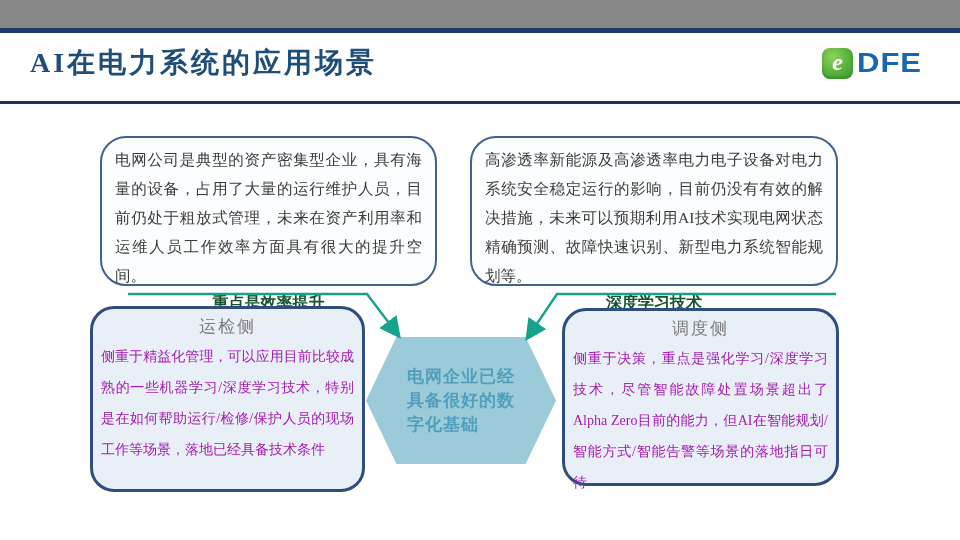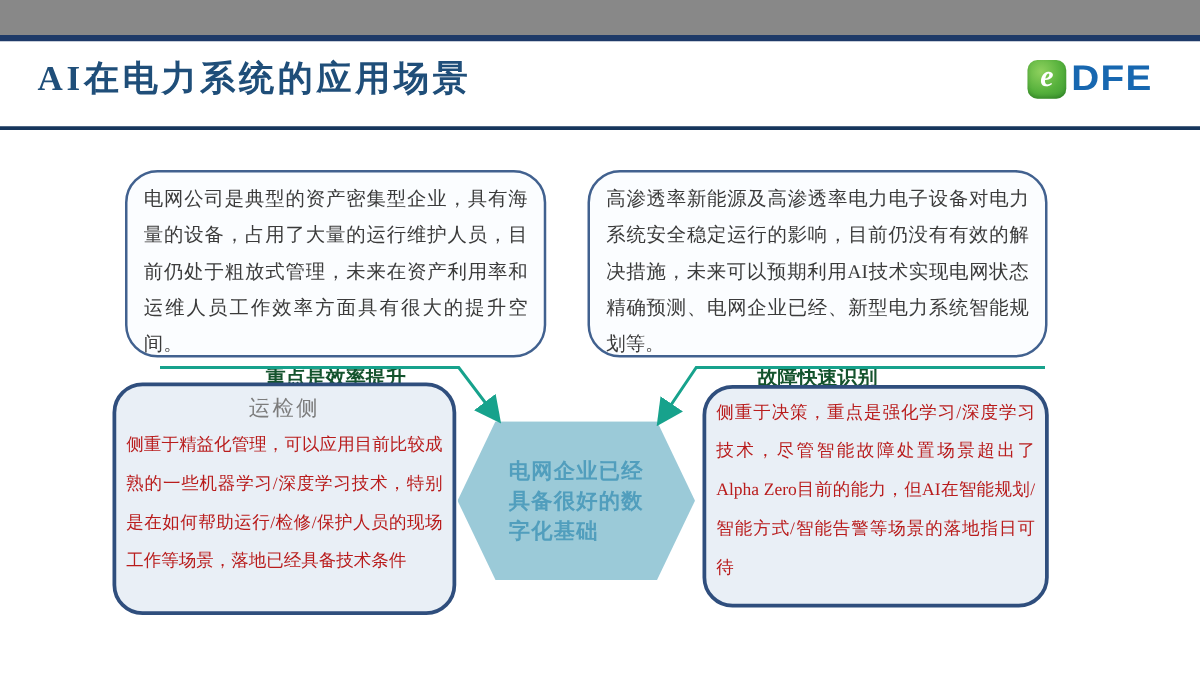--- a/index.html
+++ b/index.html
@@ -60,21 +60,21 @@
     border:3px solid #2f4e7d;border-radius:24px;padding:4px 8px;
   }
   .side-box.left{left:90px;top:278px;width:275px;height:186px;}
   .side-box.right{left:562px;top:280px;width:277px;height:178px;}
   .side-title{
     text-align:center;font-family:"Liberation Serif",serif;
     font-size:17px;color:#7c7c7c;line-height:28px;letter-spacing:2px;
   }
   .side-body{
     font-family:"Liberation Serif","DejaVu Serif",serif;
-    font-size:14px;line-height:31px;color:#b91c1c;text-align:justify;text-justify:inter-ideograph;
+    font-size:14px;line-height:31px;color:#a21caf;text-align:justify;text-justify:inter-ideograph;
   }
   .bottom-bar{
     position:absolute;left:0;top:527px;width:960px;height:13px;
     background:linear-gradient(90deg,#16365c 0%,#24598f 22%,#2f74b5 40%,#2f74b5 62%,#1f4d80 85%,#173a66 100%);
   }
 </style>
 </head>
 <body>
 
 <div id="slide">
@@ -89,22 +89,22 @@
   </div>
 
   <div class="title-rule"></div>
 
   <div class="info-box left">
     <div class="info-body">电网公司是典型的资产密集型企业，具有海量的设备，占用了大量的运行维护人员，目前仍处于粗放式管理，未来在资产利用率和运维人员工作效率方面具有很大的提升空间。</div>
     <div class="info-highlight">重点是效率提升</div>
   </div>
 
   <div class="info-box right">
-    <div class="info-body">高渗透率新能源及高渗透率电力电子设备对电力系统安全稳定运行的影响，目前仍没有有效的解决措施，未来可以预期利用AI技术实现电网状态精确预测、电网企业已经、新型电力系统智能规划等。</div>
-    <div class="info-highlight">故障快速识别</div>
+    <div class="info-body">高渗透率新能源及高渗透率电力电子设备对电力系统安全稳定运行的影响，目前仍没有有效的解决措施，未来可以预期利用AI技术实现电网状态精确预测、故障快速识别、新型电力系统智能规划等。</div>
+    <div class="info-highlight">深度学习技术</div>
   </div>
 
   <div class="hexagon">
     <div class="hex-text">电网企业已经
 具备很好的数
 字化基础</div>
   </div>
 
   <svg class="connectors" width="760" height="70" viewBox="0 0 760 70">
     <defs>
@@ -115,18 +115,19 @@
     <path d="M38,11 H277 L308,52" fill="none" stroke="#17a28c" stroke-width="2.4" marker-end="url(#arrowhead)"></path>
     <path d="M746,11 H467 L438,54" fill="none" stroke="#17a28c" stroke-width="2.4" marker-end="url(#arrowhead)"></path>
   </svg>
 
   <div class="side-box left">
     <div class="side-title">运检侧</div>
     <div class="side-body">侧重于精益化管理，可以应用目前比较成熟的一些机器学习/深度学习技术，特别是在如何帮助运行/检修/保护人员的现场工作等场景，落地已经具备技术条件</div>
   </div>
 
   <div class="side-box right">
+    <div class="side-title">调度侧</div>
     <div class="side-body">侧重于决策，重点是强化学习/深度学习技术，尽管智能故障处置场景超出了Alpha Zero目前的能力，但AI在智能规划/智能方式/智能告警等场景的落地指日可待</div>
   </div>
 
   <div class="bottom-bar"></div>
 
 </div>
 
 </body></html>

